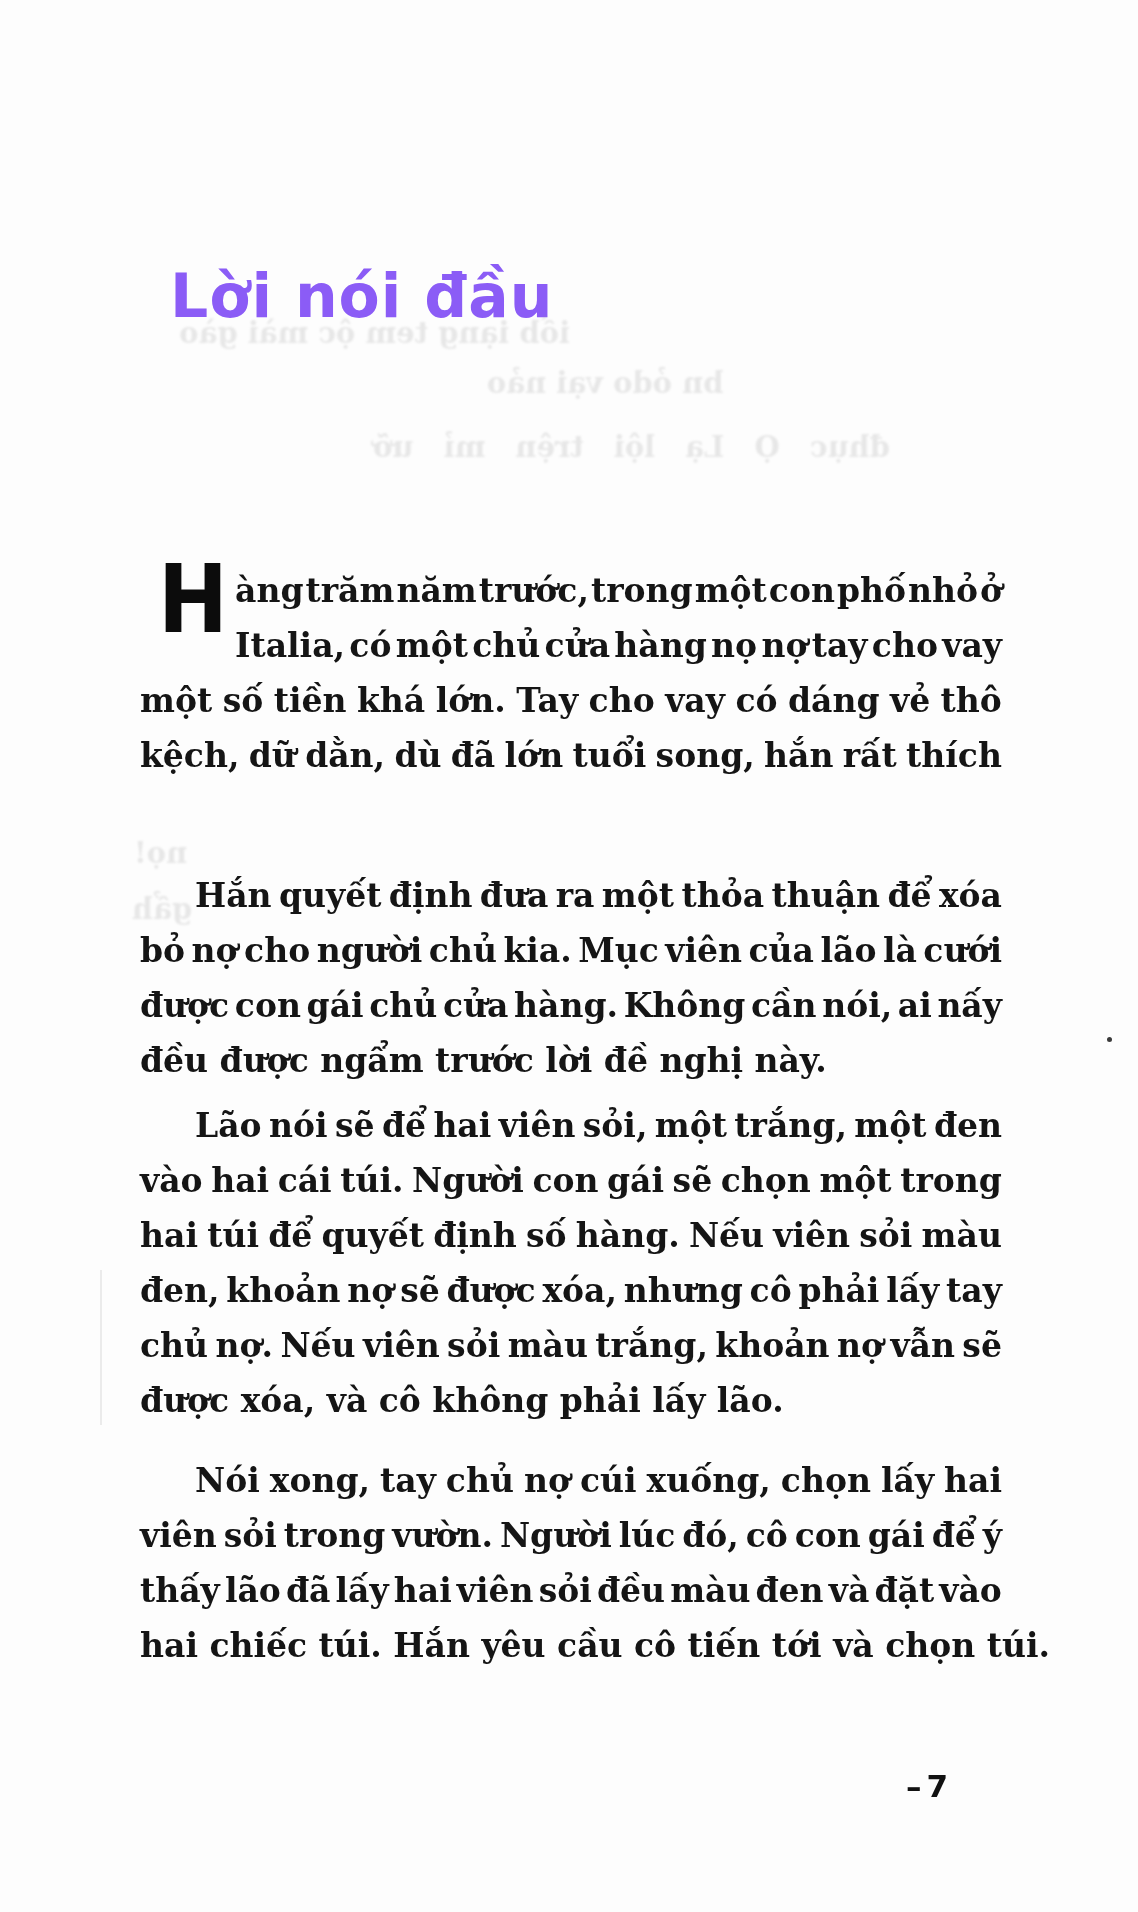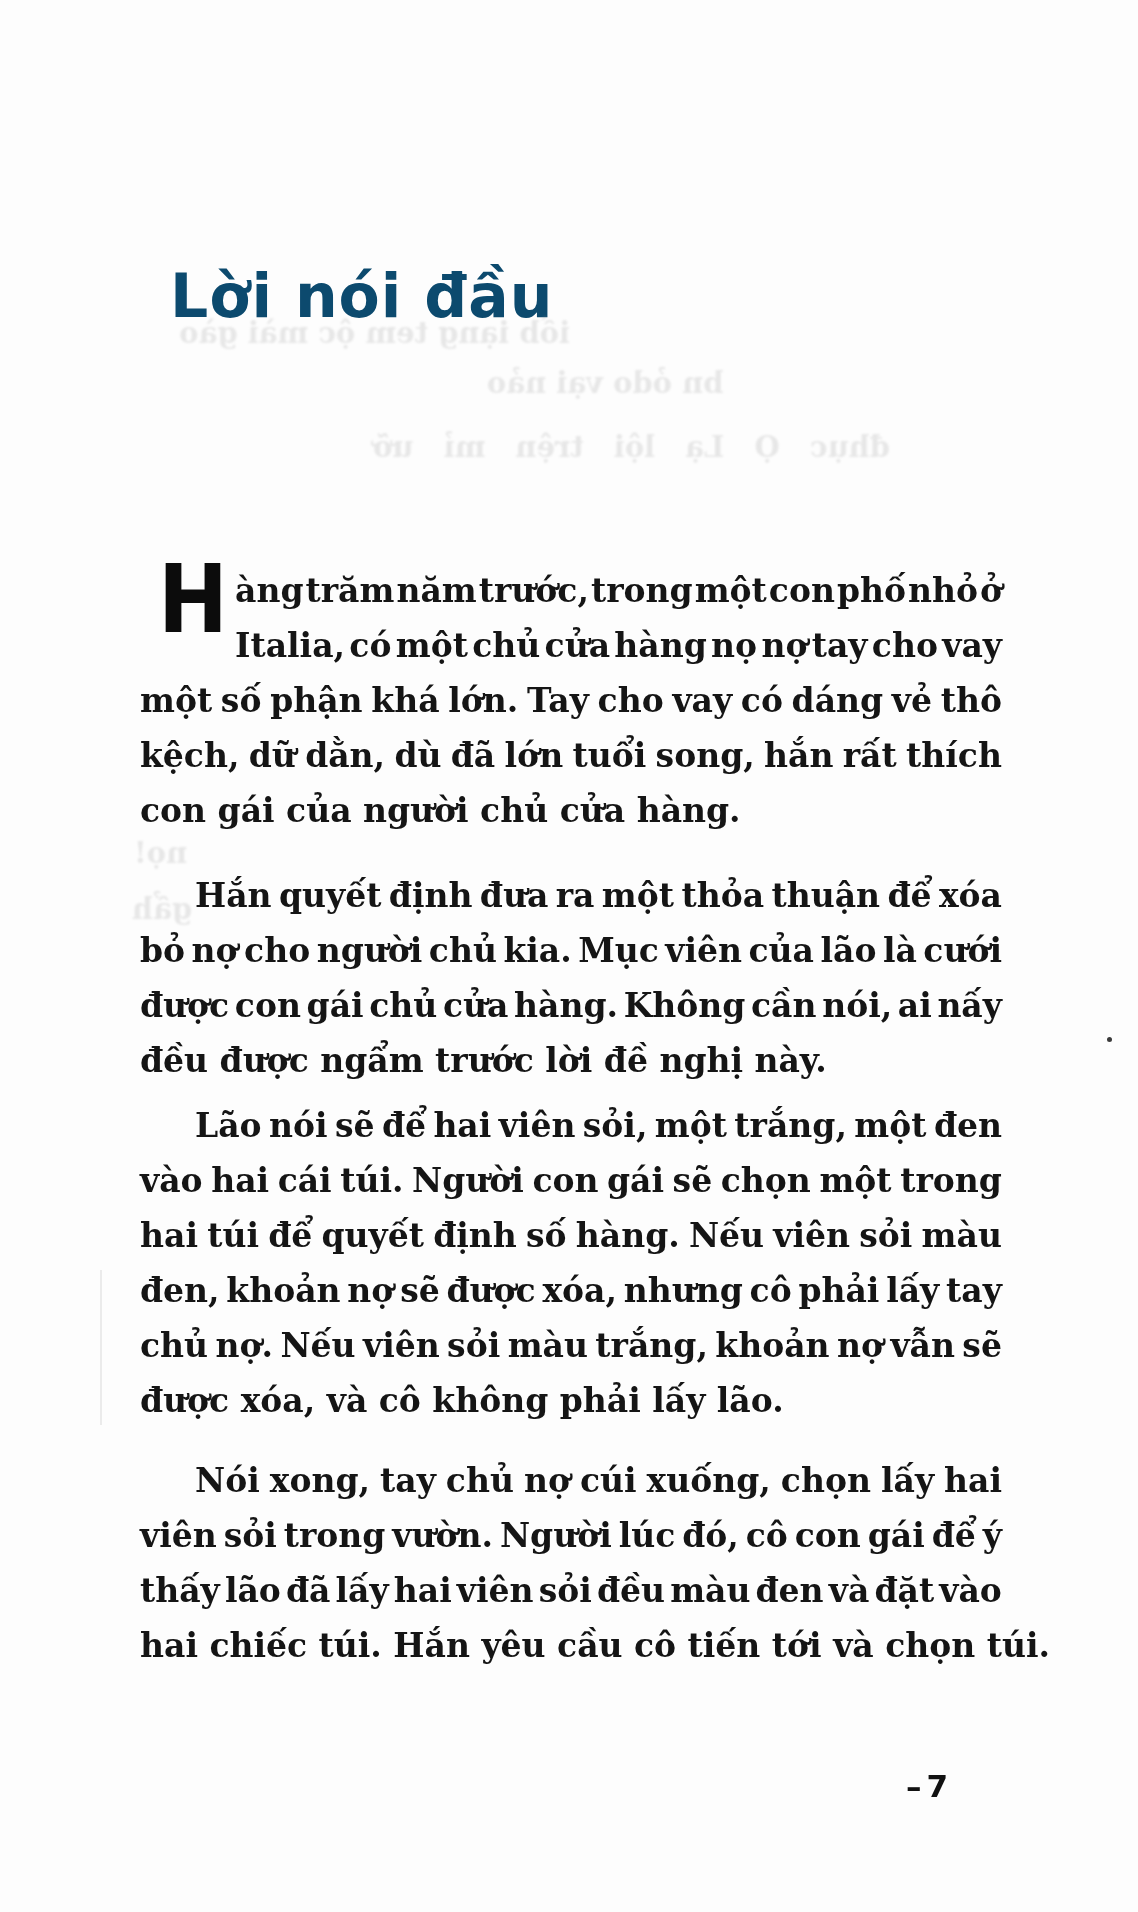--- a/index.html
+++ b/index.html
@@ -17,21 +17,21 @@
   }
   .page-title {
     position: absolute;
     left: 170px;
     top: 226px;
     font-family: "DejaVu Sans", sans-serif;
     font-weight: bold;
     font-size: 60px;
     line-height: 1;
     letter-spacing: 1px;
-    color: #0c4a6e;
+    color: #8b5cf6;
     white-space: nowrap;
   }
   .body-text {
     position: absolute;
     left: 140px;
     top: 563px;
     width: 862px;
     font-family: "DejaVu Serif", serif;
     font-weight: bold;
     font-size: 33px;
@@ -141,21 +141,21 @@
           <span>hàng</span>
           <span>nọ</span>
           <span>nợ</span>
           <span>tay</span>
           <span>cho</span>
           <span>vay</span>
         </div>
         <div class="line justify">
           <span>một</span>
           <span>số</span>
-          <span>phận</span>
+          <span>tiền</span>
           <span>khá</span>
           <span>lớn.</span>
           <span>Tay</span>
           <span>cho</span>
           <span>vay</span>
           <span>có</span>
           <span>dáng</span>
           <span>vẻ</span>
           <span>thô</span>
         </div>
@@ -165,21 +165,20 @@
           <span>dằn,</span>
           <span>dù</span>
           <span>đã</span>
           <span>lớn</span>
           <span>tuổi</span>
           <span>song,</span>
           <span>hắn</span>
           <span>rất</span>
           <span>thích</span>
         </div>
-        <div class="line">con gái của người chủ cửa hàng.</div>
       </div>
       <div class="para" style="top: 305px;">
         <div class="line first-indent justify">
           <span>Hắn</span>
           <span>quyết</span>
           <span>định</span>
           <span>đưa</span>
           <span>ra</span>
           <span>một</span>
           <span>thỏa</span>

